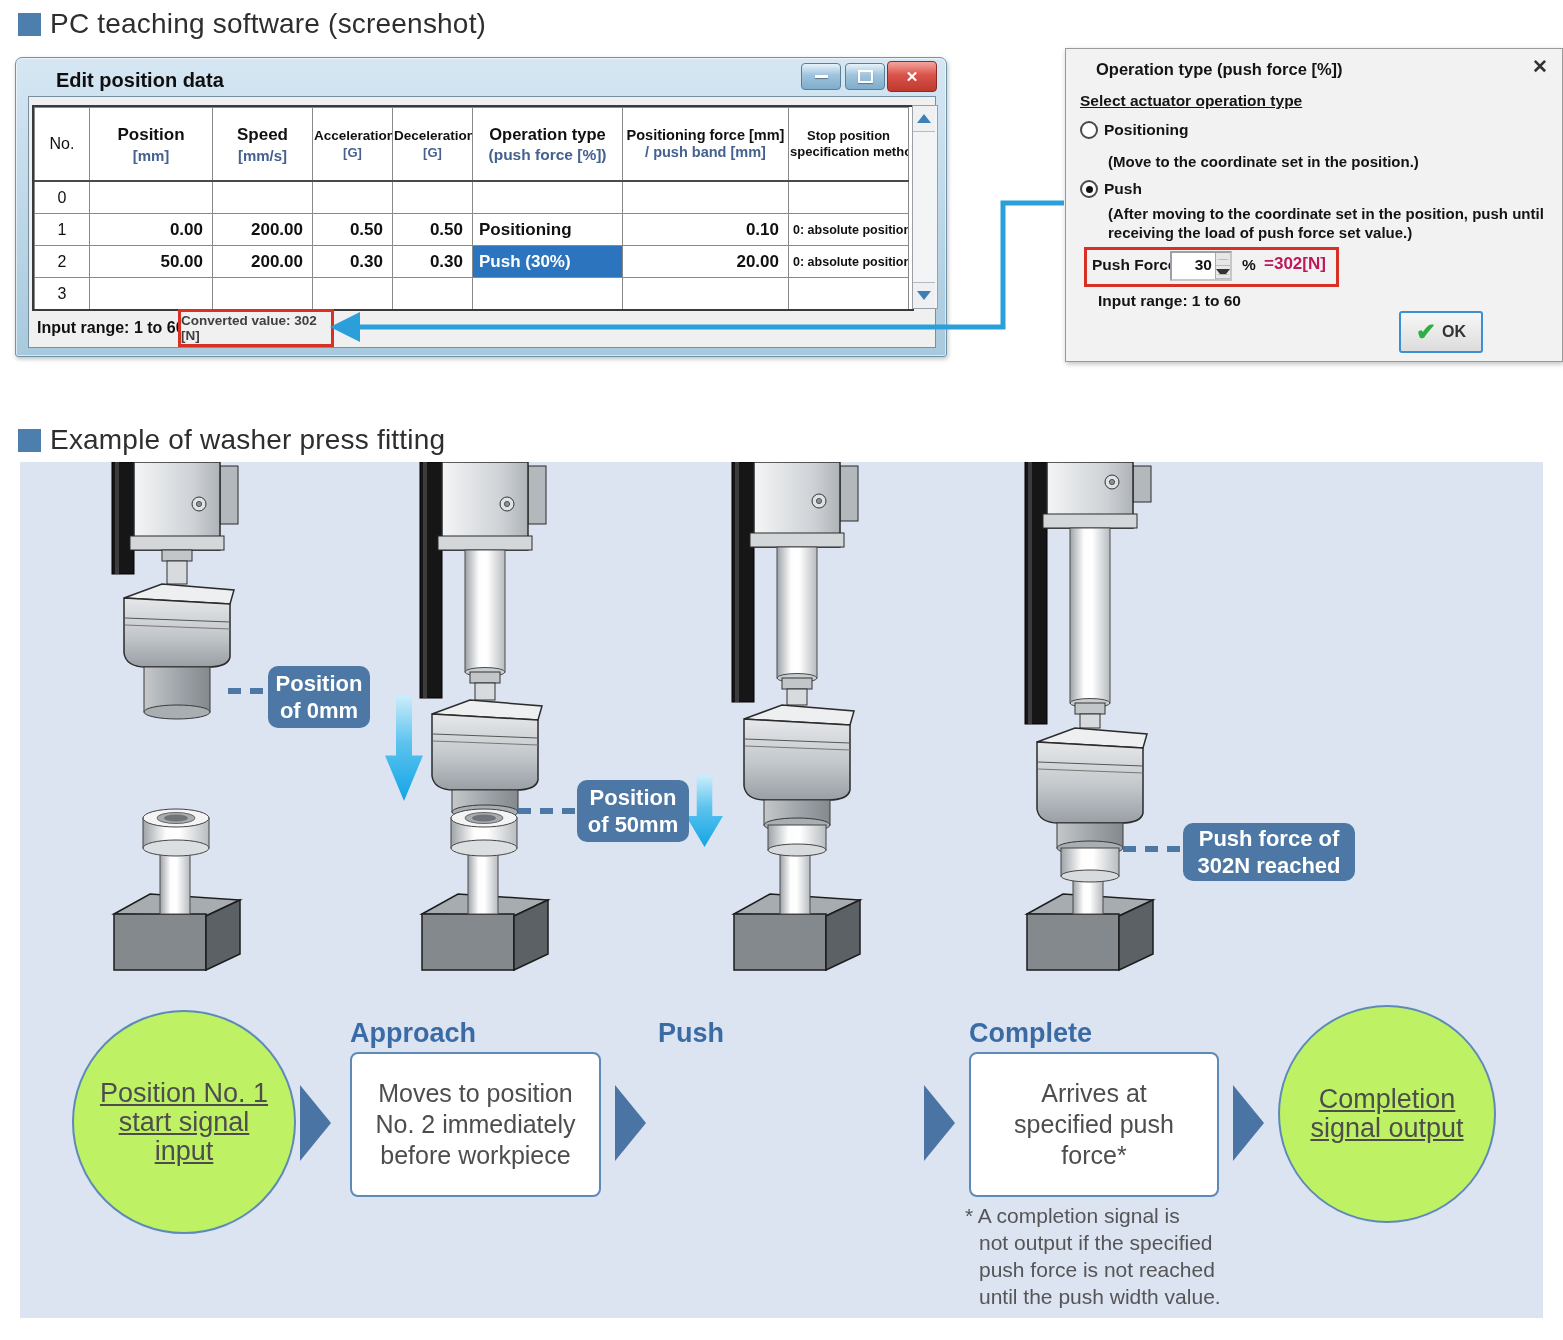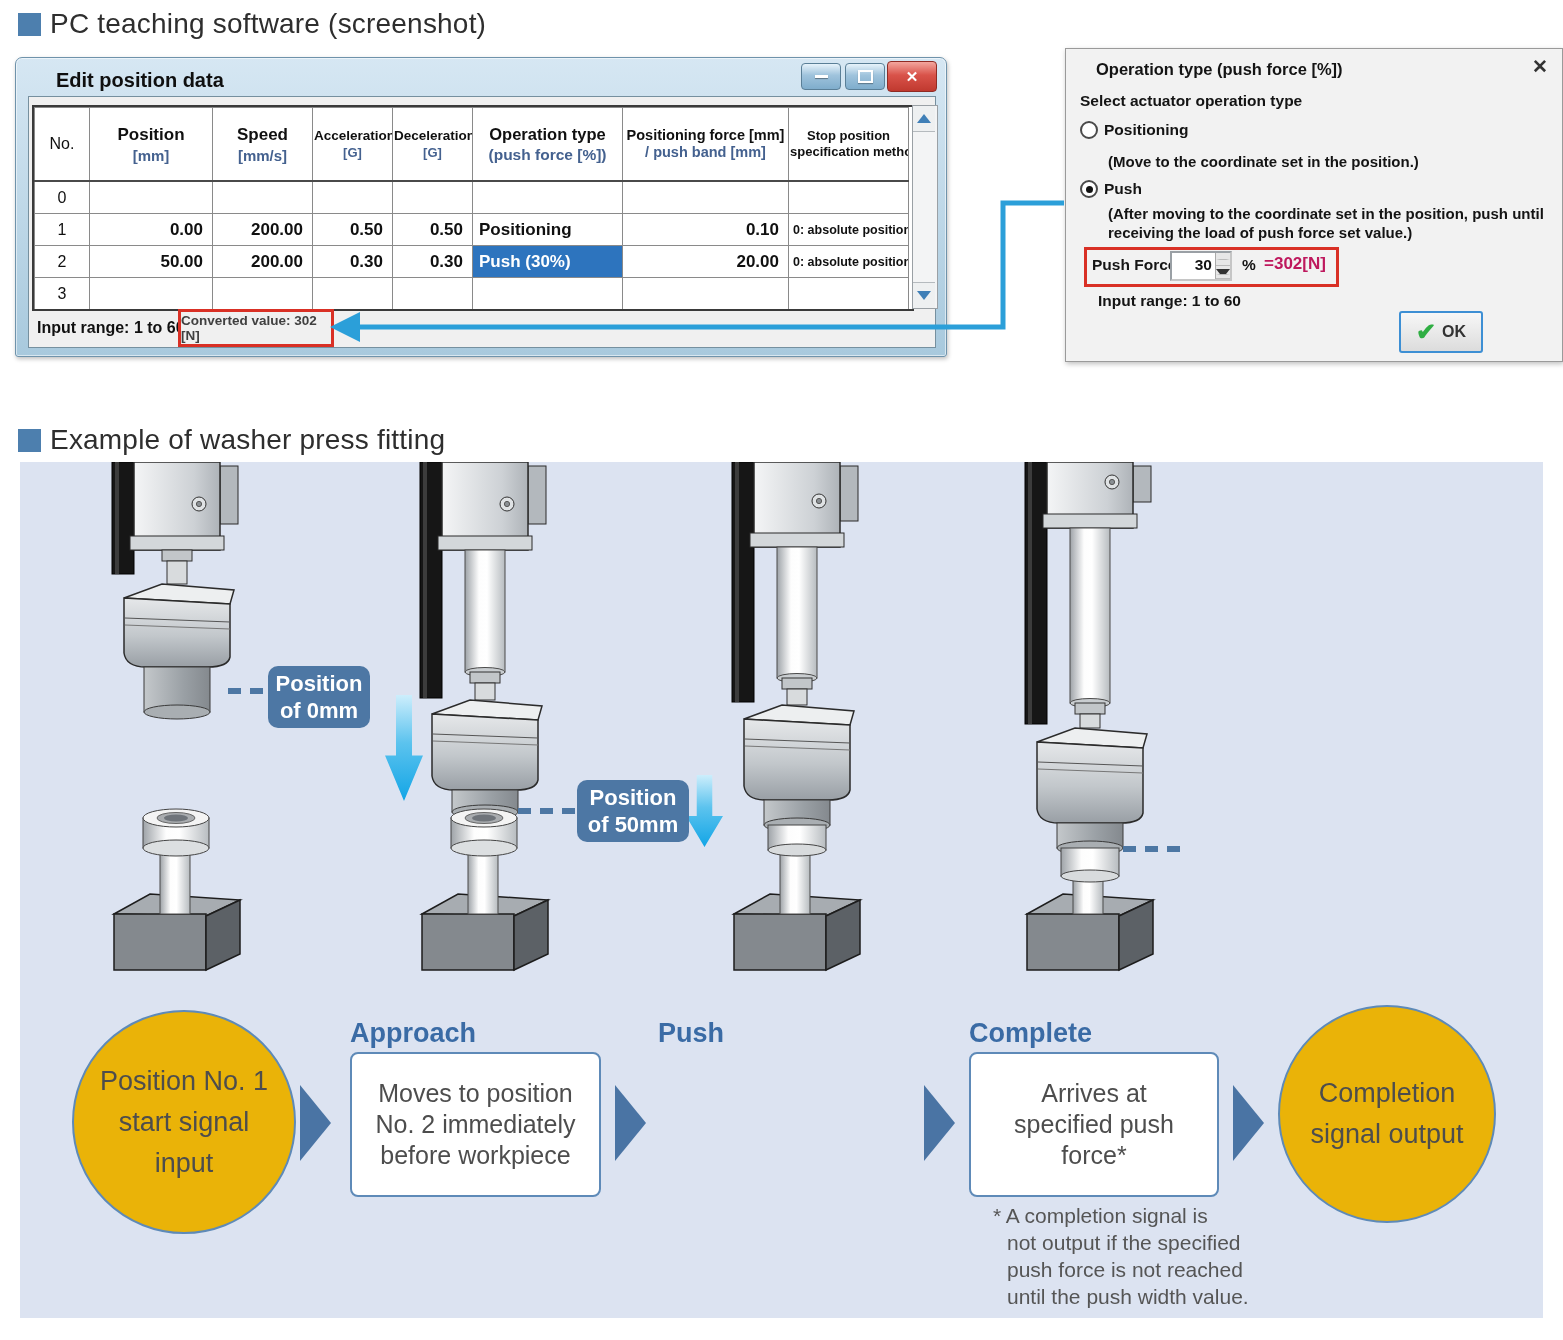--- a/index.html
+++ b/index.html
@@ -50,21 +50,21 @@
   .tri-dn{width:0;height:0;border-left:7px solid transparent;border-right:7px solid transparent;border-top:9px solid #3f7fb7;}
 
   .status-text{font-size:16px;font-weight:bold;color:#101010;}
   .redbox{border:3px solid #d93025;}
 
   
   .dialog{left:1065px;top:48px;width:496px;height:312px;background:#f2f2f2;border:1px solid #9a9a9a;
           box-shadow:1px 2px 5px rgba(0,0,0,.25);color:#141414;font-weight:bold;z-index:2;}
   .dlg-title{left:30px;top:11px;font-size:16.5px;}
   .dlg-close{right:14px;top:6px;font-size:19px;color:#333;cursor:default;}
-  .dlg-sub{left:14px;top:43px;font-size:15.5px;}
+  .dlg-sub{left:14px;top:43px;font-size:15.5px;text-decoration:underline;}
   .radio{width:14px;height:14px;border:2px solid #4a4a4a;border-radius:50%;background:#fff;
          display:flex;align-items:center;justify-content:center;}
   .radio .dot{width:7px;height:7px;border-radius:50%;background:#111;}
   .opt-label{font-size:15.5px;}
   .opt-desc{font-size:15px;line-height:19px;}
   .spin{width:58px;height:26px;background:#fff;border:2px solid #9aa0a5;border-right-color:#c6c6c6;border-bottom-color:#c6c6c6;display:flex;}
   .spin .val{flex:1;text-align:right;font-size:15.5px;line-height:23px;padding-right:3px;}
   .spin .btns{width:14px;border-left:1px solid #aaa;display:flex;flex-direction:column;}
   .spin .btns div{flex:1;display:flex;align-items:center;justify-content:center;background:#e7e7e7;border-bottom:1px solid #bbb;}
   .mini-up{width:0;height:0;border-left:4px solid transparent;border-right:4px solid transparent;border-bottom:5px solid #333;}
@@ -77,29 +77,29 @@
   
   .panel{left:20px;top:462px;width:1523px;height:856px;background:#dce3f1;}
   .act{top:0;width:240px;height:520px;}
   .callout{background:#4d77a4;border-radius:10px;color:#fff;font-weight:bold;font-size:22px;line-height:27px;
            text-align:center;display:flex;flex-direction:column;justify-content:center;}
   .dash{height:6px;background:repeating-linear-gradient(90deg,#4d77a4 0 13px,transparent 13px 22px);}
   .dnarrow{background:linear-gradient(#cdeefc,#5cc3ee 45%,#12a5e6);
            clip-path:polygon(29% 0,71% 0,71% 57%,100% 57%,50% 100%,0 57%,29% 57%);}
 
   
-  .flow-circle{border:2px solid #5e8ab8;border-radius:50%;background:#eab308;
+  .flow-circle{border:2px solid #5e8ab8;border-radius:50%;background:#bef264;
       display:flex;align-items:center;justify-content:center;text-align:center;
-      font-size:27px;line-height:41px;color:#4d4d4d;}
+      font-size:27px;line-height:29px;color:#4d4d4d;text-decoration:underline;}
   .flow-head{font-size:27px;font-weight:bold;color:#3a6ba5;}
   .flow-box{border:2px solid #5e8ab8;border-radius:8px;background:#fff;
       display:flex;align-items:center;justify-content:center;text-align:center;
       font-size:25px;line-height:31px;color:#4d4d4d;}
   .flow-tri{width:0;height:0;border-top:38px solid transparent;border-bottom:38px solid transparent;border-left:31px solid #4a74a4;}
-  .fnote{font-size:21px;line-height:27px;color:#555;margin-left:28px;}
+  .fnote{font-size:21px;line-height:27px;color:#555;}
   .fnote .ind{margin-left:14px;}
 </style>
 </head>
 <body>
 
 <svg width="0" height="0" style="position:absolute" aria-hidden="true">
   <defs>
     <linearGradient id="gMotor" x1="0" y1="0" x2="1" y2="0">
       <stop offset="0" stop-color="#f4f5f6"></stop>
         <stop offset=".7" stop-color="#cdd1d5"></stop>
@@ -396,20 +396,24 @@
     <span>of 0mm</span>
   </div>
 
   <div class="abs dash" style="left:498px;top:346px;width:59px"></div>
   <div class="abs callout" style="left:557px;top:318px;width:112px;height:62px">
     <span>Position</span>
     <span>of 50mm</span>
   </div>
 
   <div class="abs dash" style="left:1103px;top:384px;width:60px"></div>
+  <div class="abs callout" style="left:1163px;top:361px;width:172px;height:58px">
+    <span>Push force of</span>
+    <span>302N reached</span>
+  </div>
 
   <div class="abs flow-circle" style="left:52px;top:548px;width:220px;height:220px">
     <span style="max-width:182px">Position No. 1 start signal input</span>
   </div>
   <div class="abs flow-tri" style="left:280px;top:623px"></div>
 
   <div class="abs flow-head" style="left:330px;top:556px">Approach</div>
   <div class="abs flow-box" style="left:330px;top:590px;width:247px;height:141px">
     <span style="max-width:230px">Moves to position No. 2 immediately before workpiece</span>
   </div>

